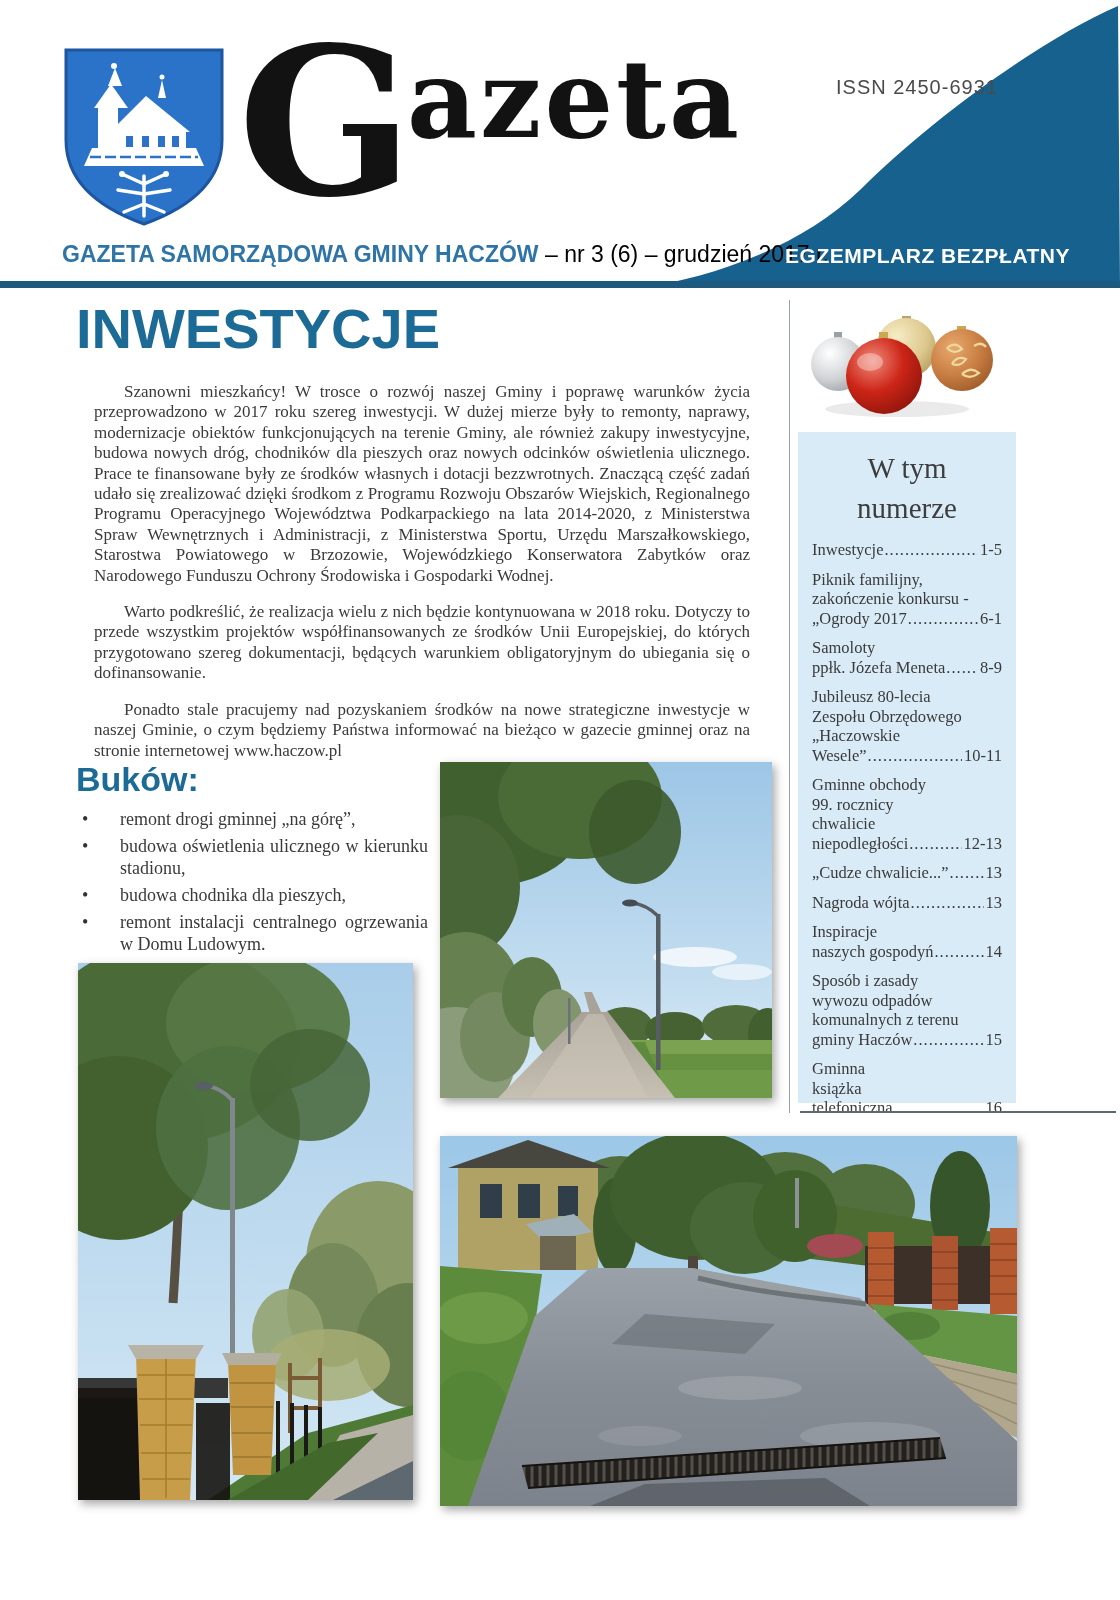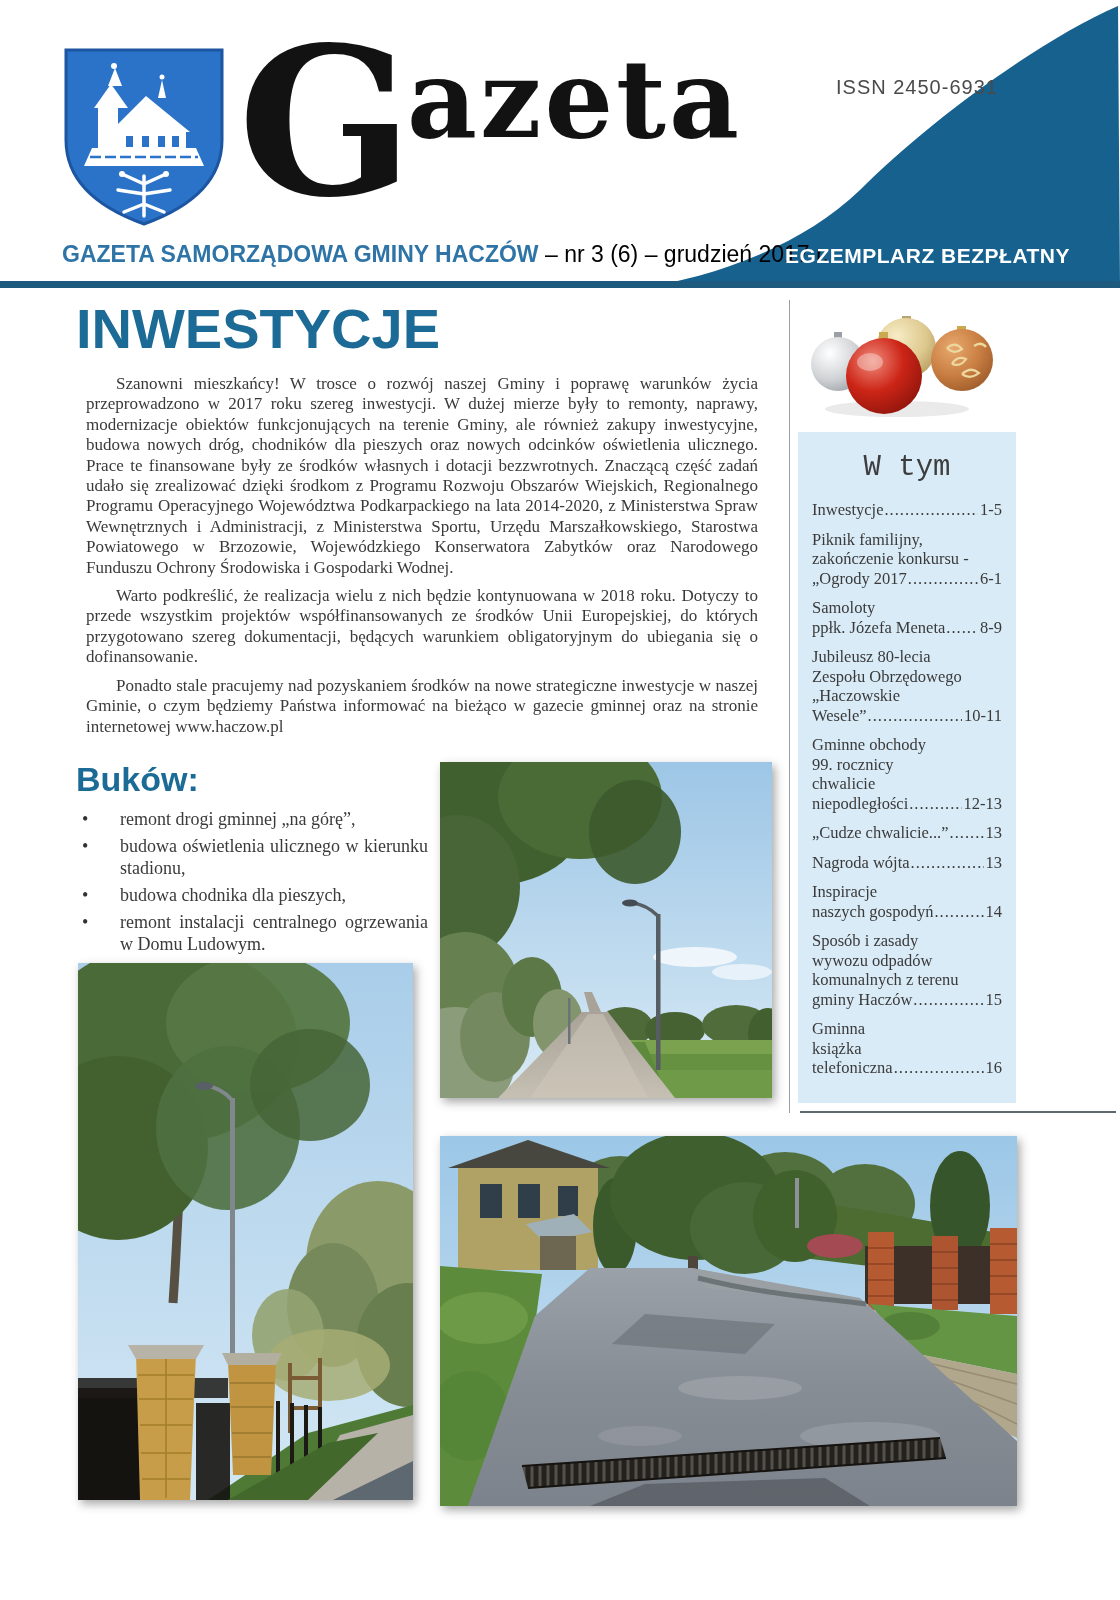--- a/index.html
+++ b/index.html
@@ -22,41 +22,41 @@
         font-size:23px;white-space:nowrap;}
   .tagline .pub{color:#2f74a7;font-weight:bold;}
   .tagline .issue{color:#000000;}
   .free-copy{position:absolute;right:50px;top:244px;z-index:3;color:#ffffff;
         font-family:"Liberation Sans",sans-serif;font-weight:bold;font-size:21px;letter-spacing:0.5px;}
 
   
   .article-title{position:absolute;left:76px;top:296px;font-family:"Liberation Sans",sans-serif;
         font-weight:bold;font-size:56px;color:#1c6b96;z-index:3;}
   .paras{position:absolute;left:78px;top:366px;width:688px;z-index:3;}
-  .paras p{margin:8px;font-size:17px;line-height:20.4px;text-align:justify;text-indent:30px;color:#3a3a3a;}
+  .paras p{margin:16px;font-size:17px;line-height:20.4px;text-align:justify;text-indent:30px;color:#3a3a3a;}
 
   .bukow-title{position:absolute;left:76px;top:760px;font-family:"Liberation Sans",sans-serif;
         font-weight:bold;font-size:34px;color:#1c6b96;z-index:3;}
   .bukow-list{position:absolute;left:78px;top:808px;width:350px;margin:0;padding:0;list-style:none;z-index:3;}
   .bukow-list li{position:relative;padding-left:42px;margin:0 0 5px 0;font-size:18px;line-height:22px;
         text-align:justify;color:#3a3a3a;}
   .bukow-list li::before{content:"\2022";position:absolute;left:4px;top:0;color:#333;}
 
   
   .photo{position:absolute;box-shadow:3px 4px 9px rgba(60,60,60,0.45);line-height:0;z-index:3;}
   .photo-sidewalk{left:440px;top:762px;}
   .photo-lamp{left:78px;top:963px;}
   .photo-road{left:440px;top:1136px;}
 
   
   .sidebar-divider{position:absolute;left:789px;top:300px;width:1px;height:813px;background:#98a0a6;z-index:2;}
   .ornaments{position:absolute;left:802px;top:304px;z-index:3;line-height:0;}
   .toc-box{position:absolute;left:798px;top:432px;width:218px;height:671px;background:#d9ebf7;
         box-sizing:border-box;padding:16px 14px 10px;z-index:3;}
-  .toc-title{text-align:center;font-family:Liberation Mono, monospace;font-size:29px;line-height:40px;
+  .toc-title{text-align:center;font-family:Liberation Serif, serif;font-size:29px;line-height:40px;
         color:#3d3d3d;margin-bottom:12px;}
   .toc-item{margin-bottom:10px;font-size:16.5px;line-height:19.5px;color:#3a3a3a;}
   .toc-line{white-space:nowrap;}
   .toc-last{display:flex;align-items:baseline;}
   .toc-last-text{white-space:nowrap;}
   .toc-dots{flex:1;overflow:hidden;white-space:nowrap;letter-spacing:1px;margin:0 2px 0 1px;}
   .toc-page{white-space:nowrap;}
   .bottom-rule{position:absolute;left:800px;top:1111px;width:316px;height:2px;background:#5d6a72;z-index:3;}
 </style>
 </head>
@@ -354,20 +354,21 @@
       </g>
       <rect x="77" y="28" width="9" height="8" fill="#caa84f"></rect>
       <circle cx="82" cy="72" r="38" fill="url(#ballR)"></circle>
       <ellipse cx="68" cy="58" rx="13" ry="9" fill="#ffffff" opacity="0.35"></ellipse>
     </svg>
   </div>
 
   <div class="toc-box">
     <div class="toc-title">
       <div>W tym</div>
+      <div>numerze</div>
     </div>
     <div>
         <div class="toc-item">
           <div class="toc-last">
             <span class="toc-last-text">Inwestycje </span>
             <span class="toc-dots">................................................................................</span>
             <span class="toc-page">1-5</span>
           </div>
         </div>
         <div class="toc-item">

